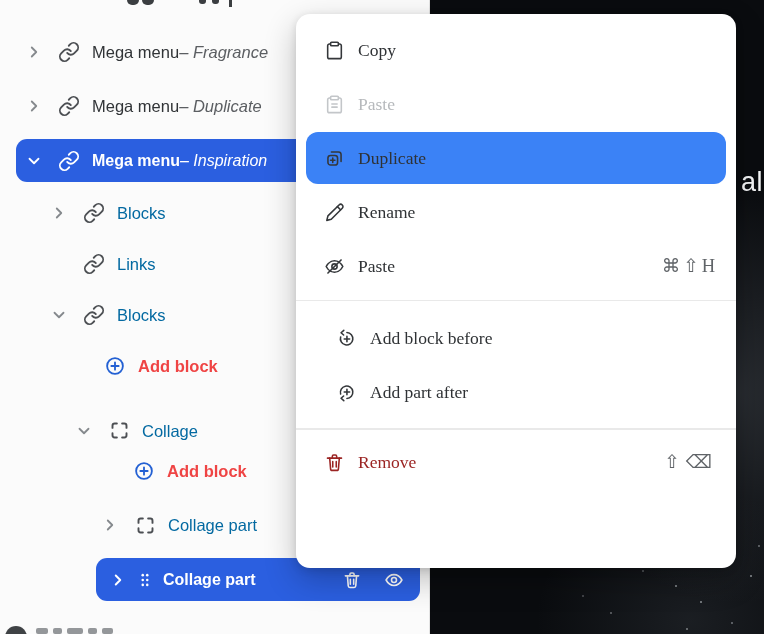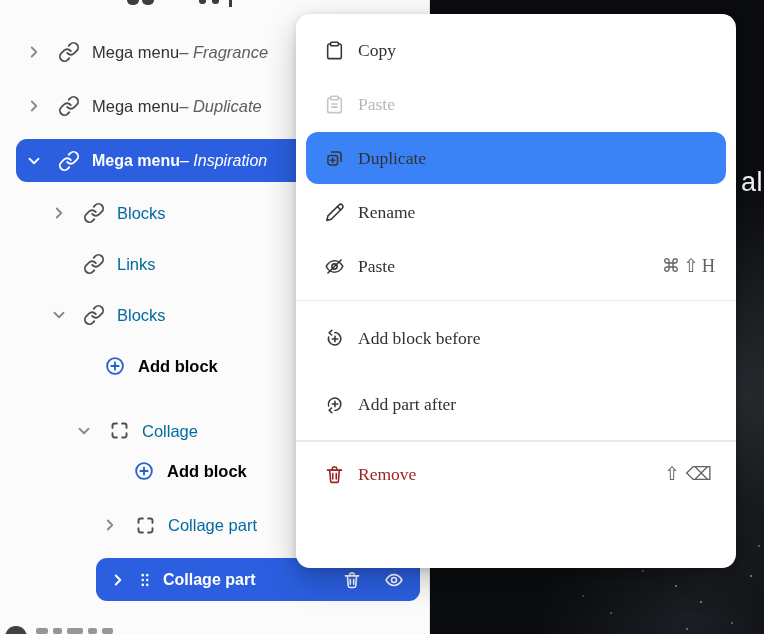--- a/index.html
+++ b/index.html
@@ -9,21 +9,21 @@
     font-family:"Liberation Sans", sans-serif;
   }
   
   .sidebar{position:absolute;left:0;top:0;width:429px;height:634px;background:#fbfbfb;border-right:1px solid #e4e4e4;z-index:1;}
   .tree-row{position:absolute;display:flex;align-items:center;height:40px;color:#4c4f53;font-size:16.5px;white-space:nowrap;}
   .chev{width:20px;height:20px;color:#85898d;flex:none;display:flex;align-items:center;justify-content:center;margin-right:14px;}
   .ticon{width:22px;height:22px;flex:none;display:flex;align-items:center;justify-content:center;margin-right:12px;color:#4c4f53;}
   .tlabel{color:#313437;}
   .tlabel em{font-style:italic;color:#5b5e62;margin-left:0;font-weight:400;}
   .plain-label{color:#0369a1;}
-  .action-label{color:#000000;font-weight:600;}
+  .action-label{color:#ef4444;font-weight:600;}
   .action .ticon{color:#2360d3;}
   .sel-row{position:absolute;display:flex;align-items:center;background:#2b5fe0;border-radius:11px;color:#fff;}
   .sel-row .chev{color:#fff;}
   .sel-row .ticon{color:#fff;}
   .sel-row .tlabel{color:#fff;font-weight:700;}
   .sel-row .tlabel em{color:#fff;font-weight:400;}
   .row-actions{margin-left:auto;display:flex;align-items:center;gap:22px;padding-right:16px;color:#fff;}
   .row-actions .aicon{width:20px;height:20px;display:flex;}
   
   .frag{position:absolute;background:#3b3e41;}
@@ -36,21 +36,21 @@
       radial-gradient(220px 190px at 78% 98%, rgba(70,76,84,.28), transparent 70%),
       #0a0c0f;}
   .preview-text{position:absolute;right:1px;top:167px;color:#f7f8f9;font-size:27px;letter-spacing:.5px;}
   .speck{position:absolute;width:2px;height:2px;border-radius:50%;background:#ccd1d6;opacity:.65;}
   
   .menu{position:absolute;left:296px;top:14px;width:440px;height:554px;background:#ffffff;border-radius:14px;
     box-shadow:0 12px 32px rgba(0,0,0,.24), 0 2px 8px rgba(0,0,0,.12);z-index:20;display:flex;flex-direction:column;font-family:Liberation Serif, serif;}
   .menu-divider{height:1px;background:#e9e9e9;flex:none;}
   .msec{display:flex;flex-direction:column;}
   .s1{padding:9px 0 7px;}
-  .s2{padding:10px 0 9px;gap:12px;}
+  .s2{padding:10px 12px 9px;}
   .s3{padding:8px 0 13px;}
   .s4{padding:5px 0 5px;}
   .menu-item{display:flex;align-items:center;height:54px;padding:0 18px 0 28px;font-size:17.5px;color:#2f3235;}
   .micon{width:21px;height:21px;flex:none;display:flex;align-items:center;justify-content:center;margin-right:13px;color:#34373a;}
   .menu-item.highlighted{background:#3b82f6;border-radius:12px;margin:1px 10px;height:52px;padding:0 8px 0 18px;}
   .menu-item.disabled{color:#b6b9bc;}
   .menu-item.disabled .micon{color:#c3c6c9;}
   .menu-item.danger{color:#9b2423;}
   .menu-item.danger .micon{color:#9b2423;}
   .shortcut{margin-left:auto;color:#606468;font-size:18.5px;letter-spacing:3px;font-weight:400;}

